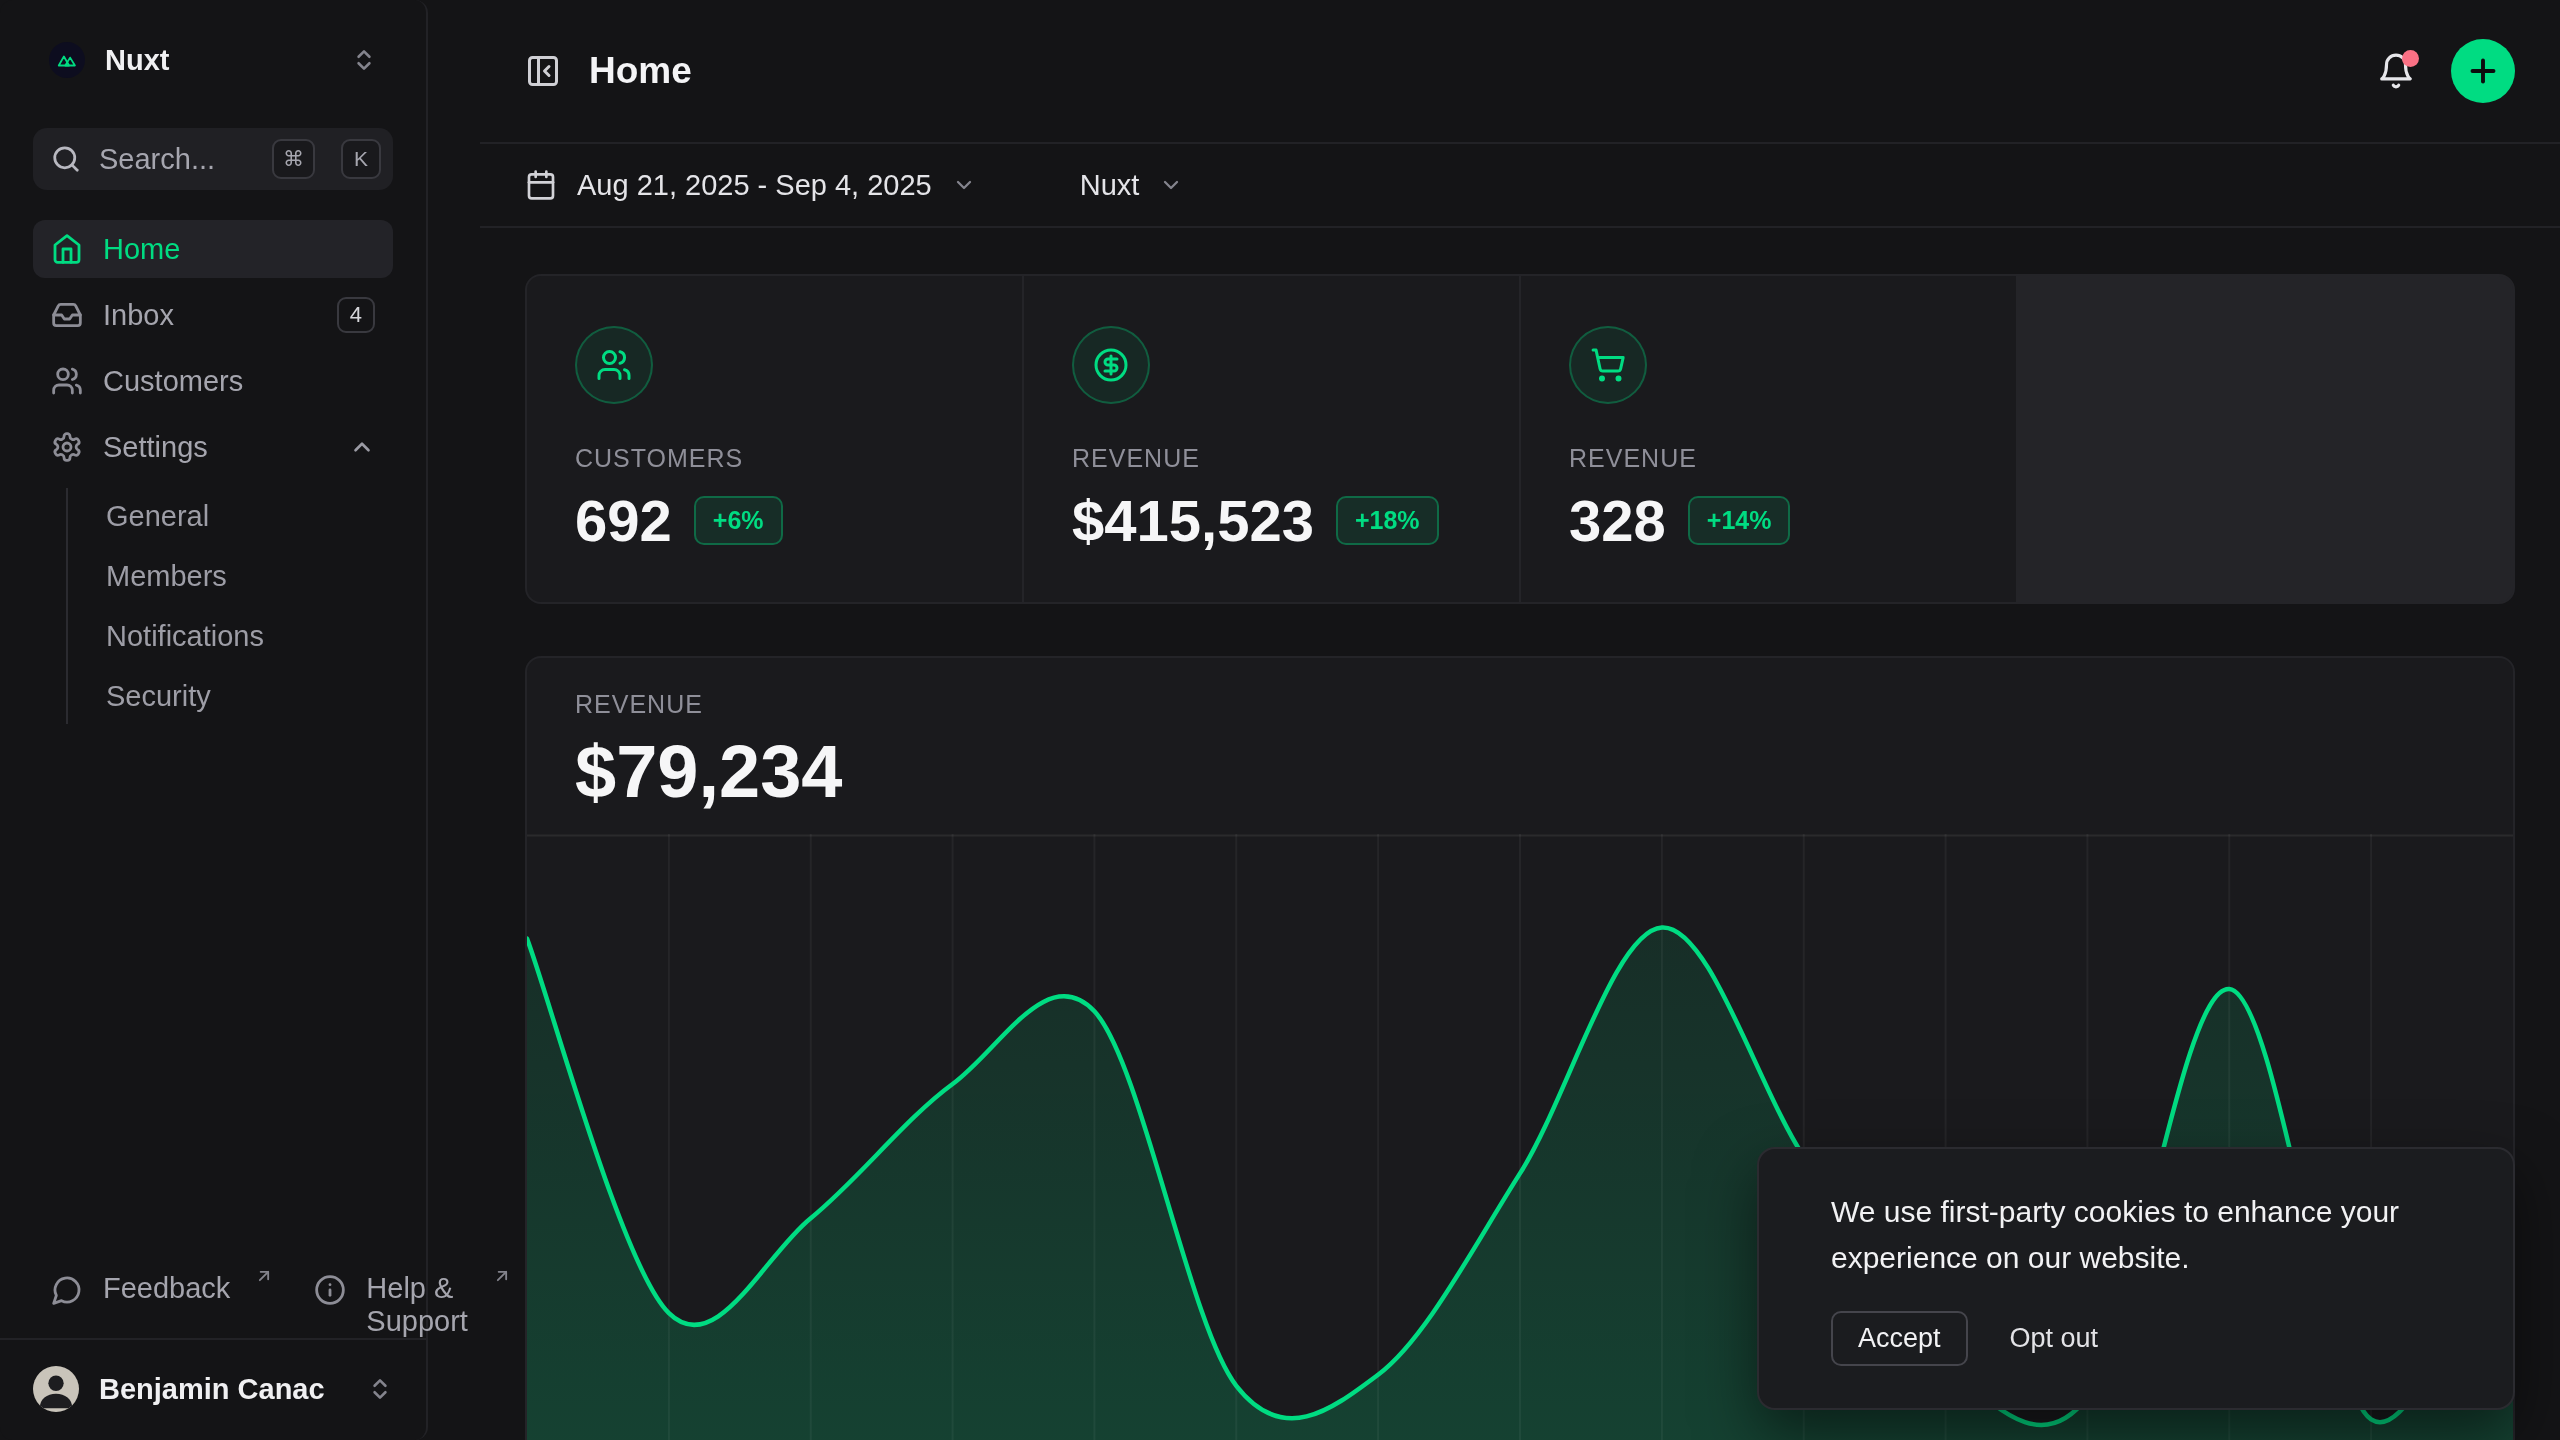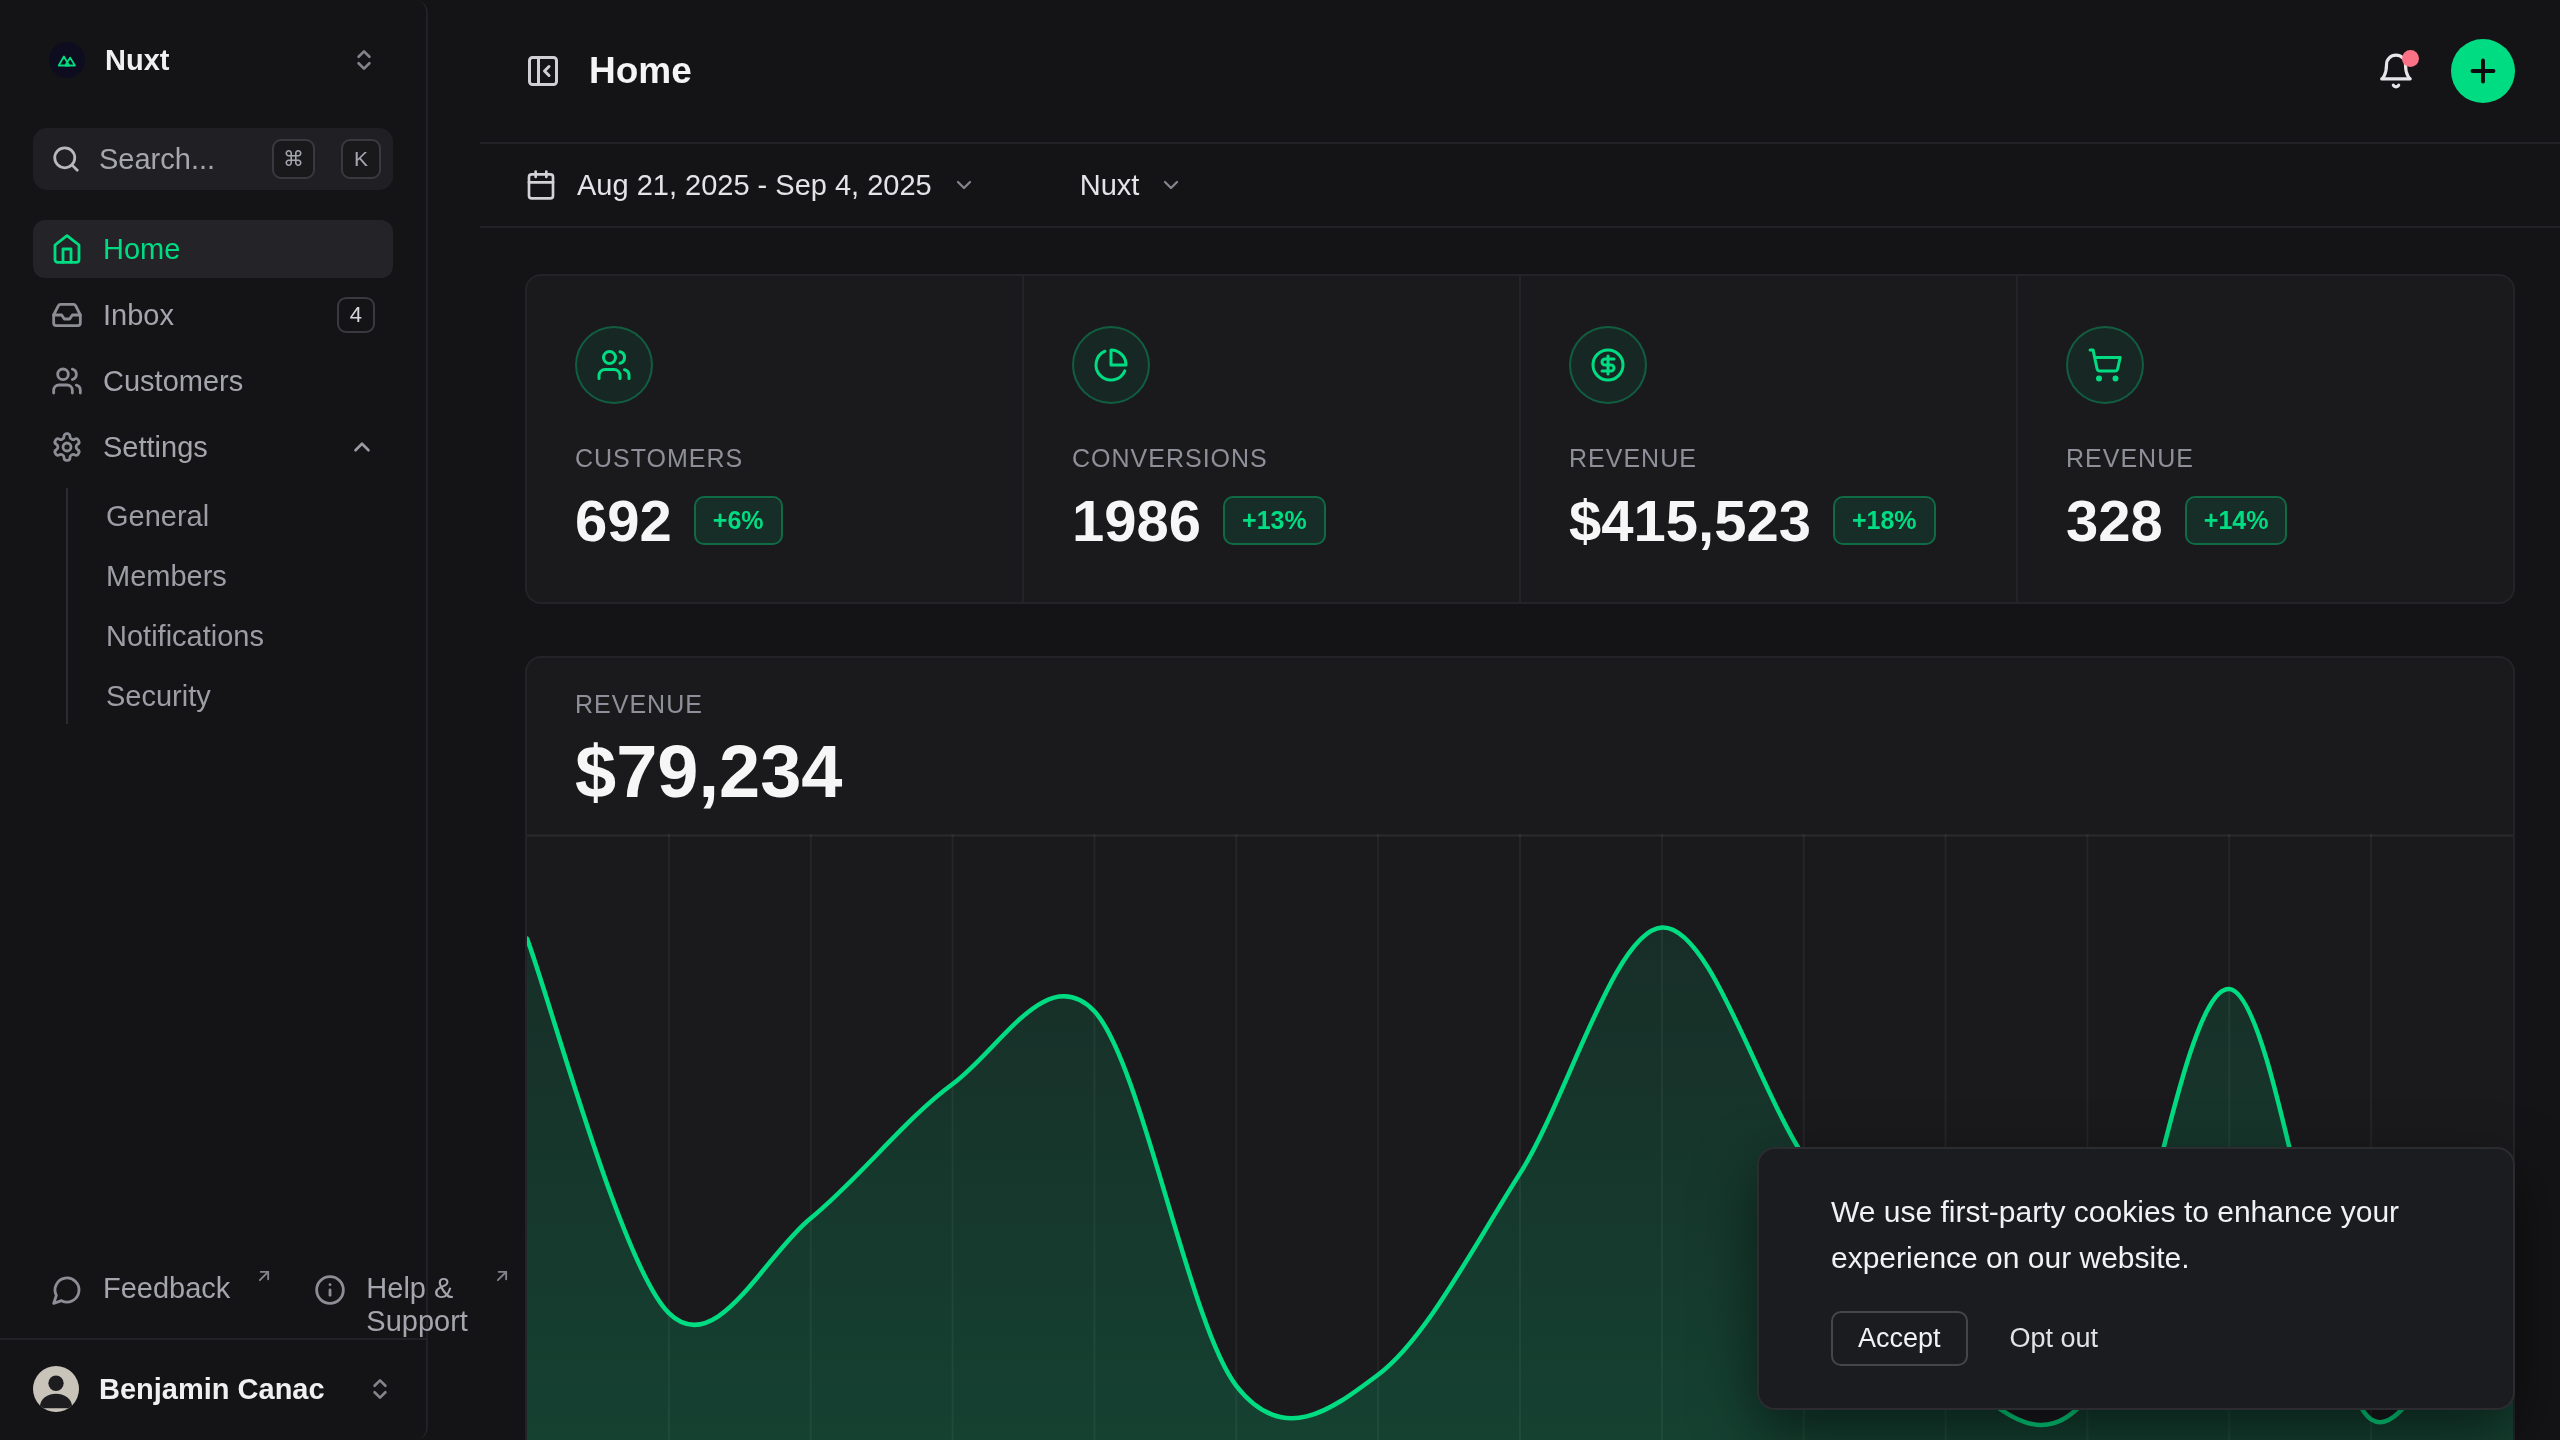--- a/index.html
+++ b/index.html
@@ -333,33 +333,20 @@
               <path d="M16 3.13a4 4 0 0 1 0 7.75"></path>
             </svg>
         </span>
         <div class="stat-label">CUSTOMERS</div>
         <div class="stat-row">
           <span class="stat-value">692</span>
           <span class="delta-badge">+6%</span>
         </div>
       </div>
 
-      <div class="stat-cell">
-        <span class="stat-icon">
-          <svg width="36" height="36" viewBox="0 0 24 24" fill="none" stroke="currentColor" stroke-width="2" stroke-linecap="round" stroke-linejoin="round">
-              <path d="M21.21 15.89A10 10 0 1 1 8 2.83"></path>
-              <path d="M22 12A10 10 0 0 0 12 2v10z"></path>
-            </svg>
-        </span>
-        <div class="stat-label">CONVERSIONS</div>
-        <div class="stat-row">
-          <span class="stat-value">1986</span>
-          <span class="delta-badge">+13%</span>
-        </div>
-      </div>
 
       <div class="stat-cell">
         <span class="stat-icon">
           <svg width="36" height="36" viewBox="0 0 24 24" fill="none" stroke="currentColor" stroke-width="2" stroke-linecap="round" stroke-linejoin="round">
               <circle cx="12" cy="12" r="10"></circle>
               <path d="M16 8h-6a2 2 0 1 0 0 4h4a2 2 0 1 1 0 4H8"></path>
               <path d="M12 18V6"></path>
             </svg>
         </span>
         <div class="stat-label">REVENUE</div>

